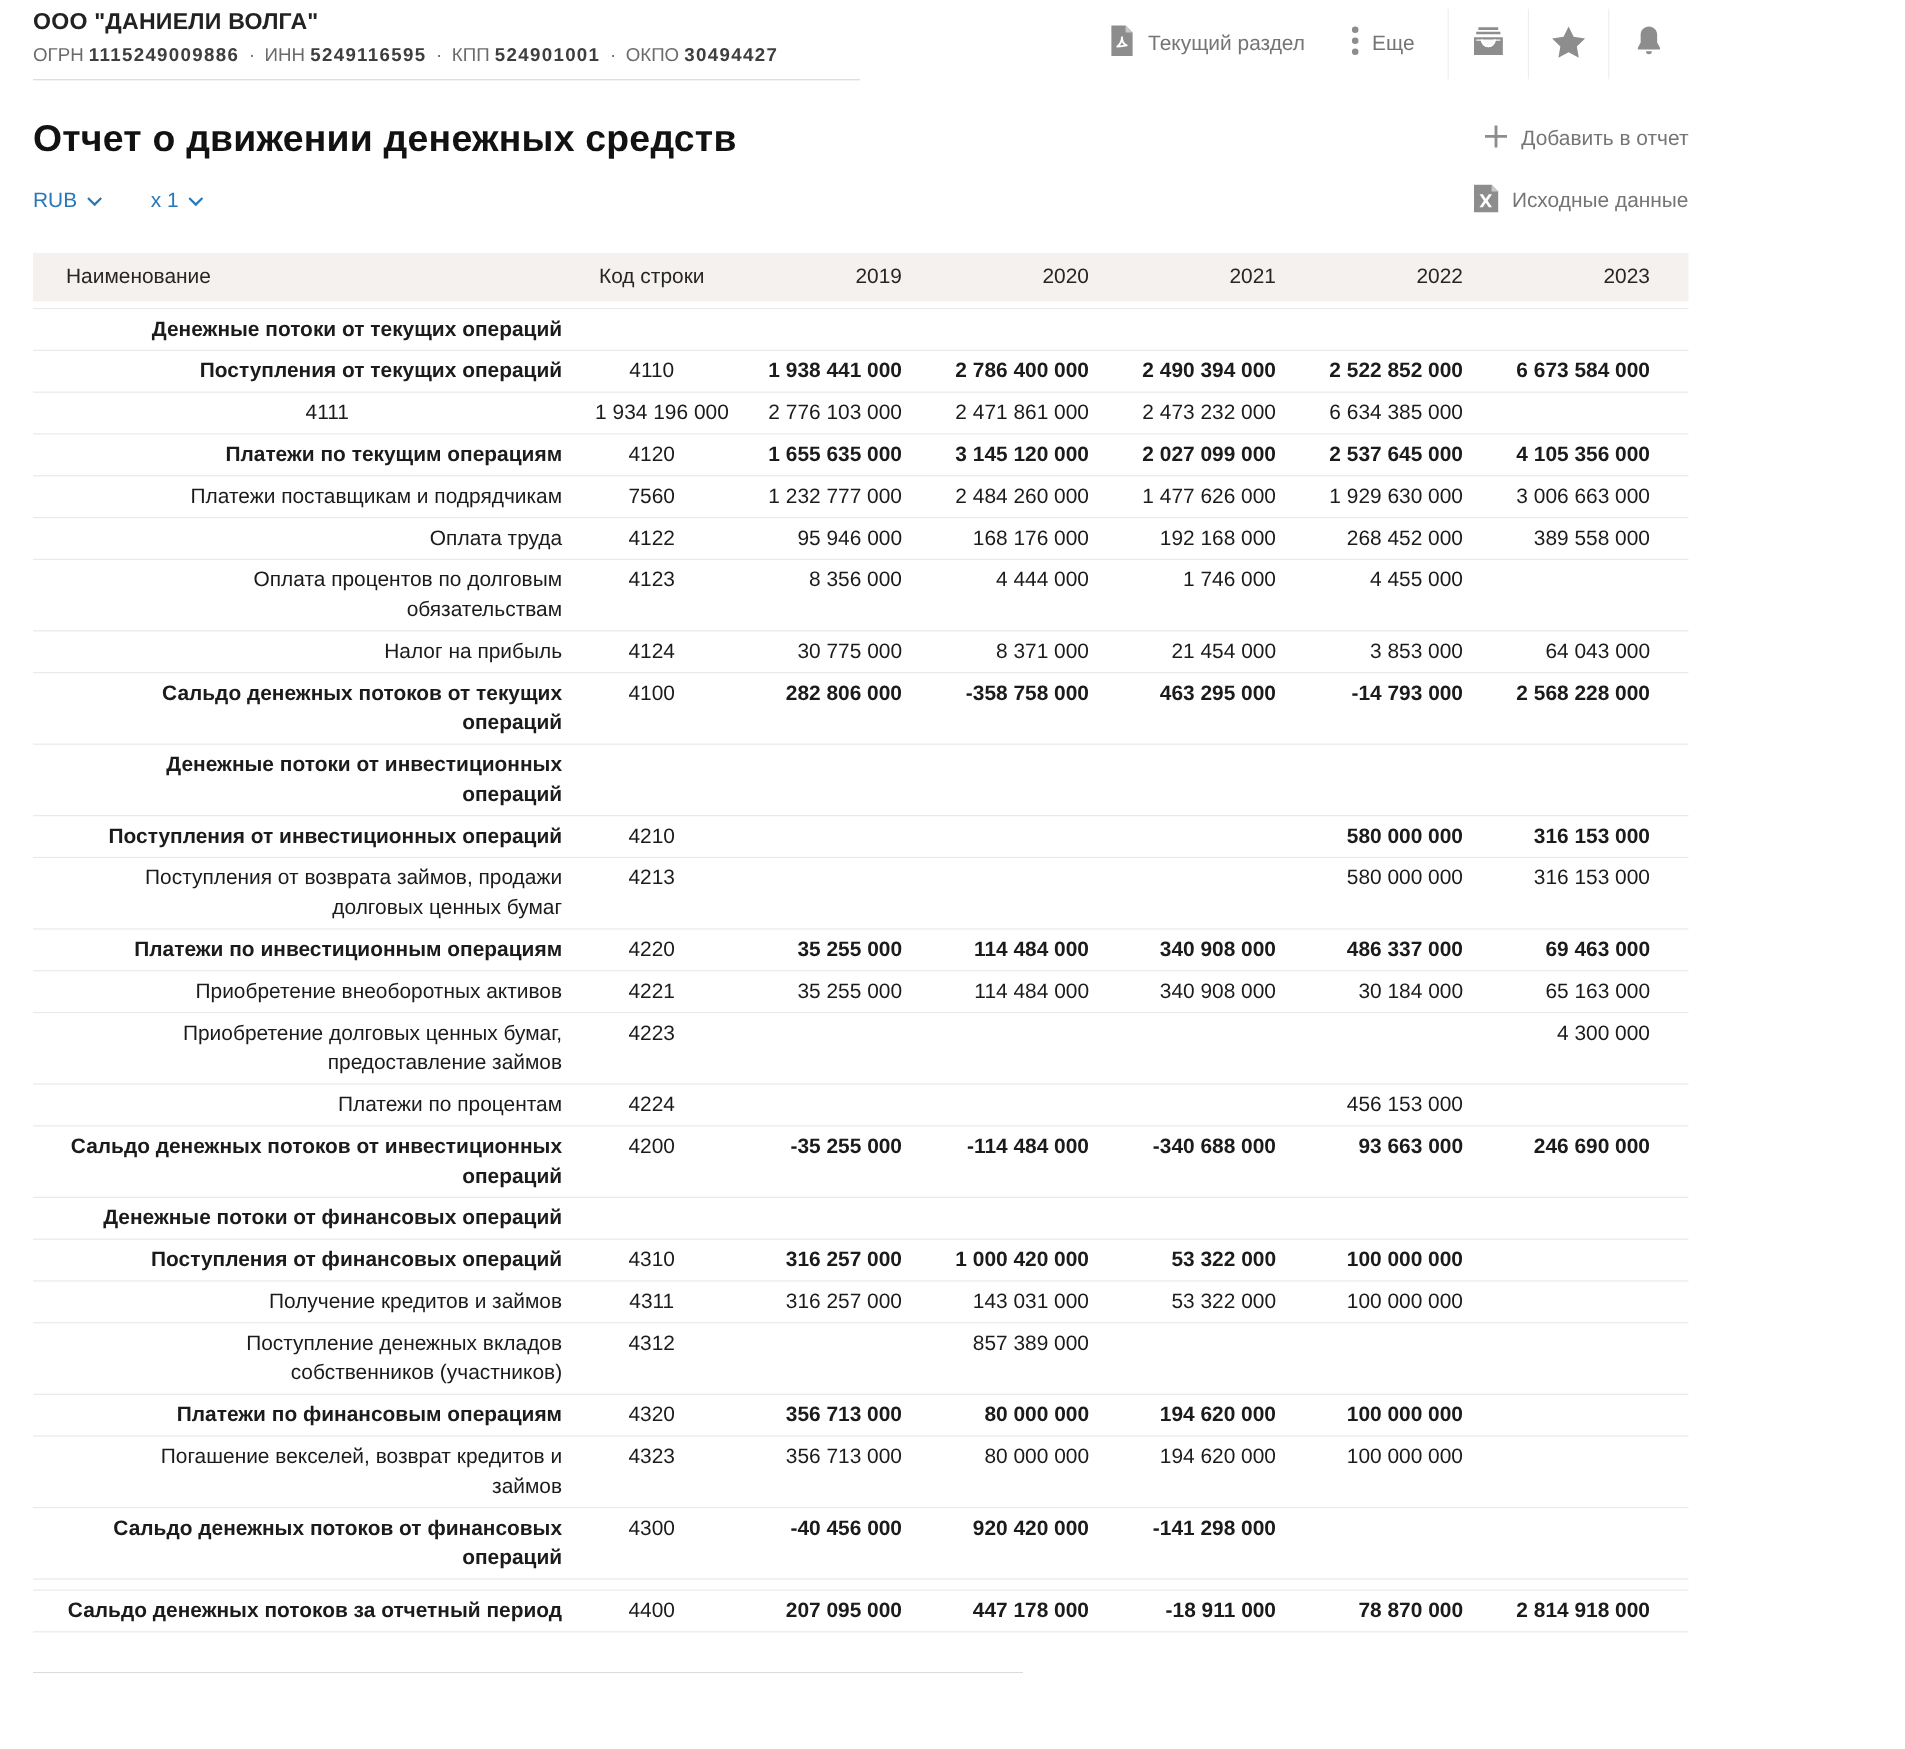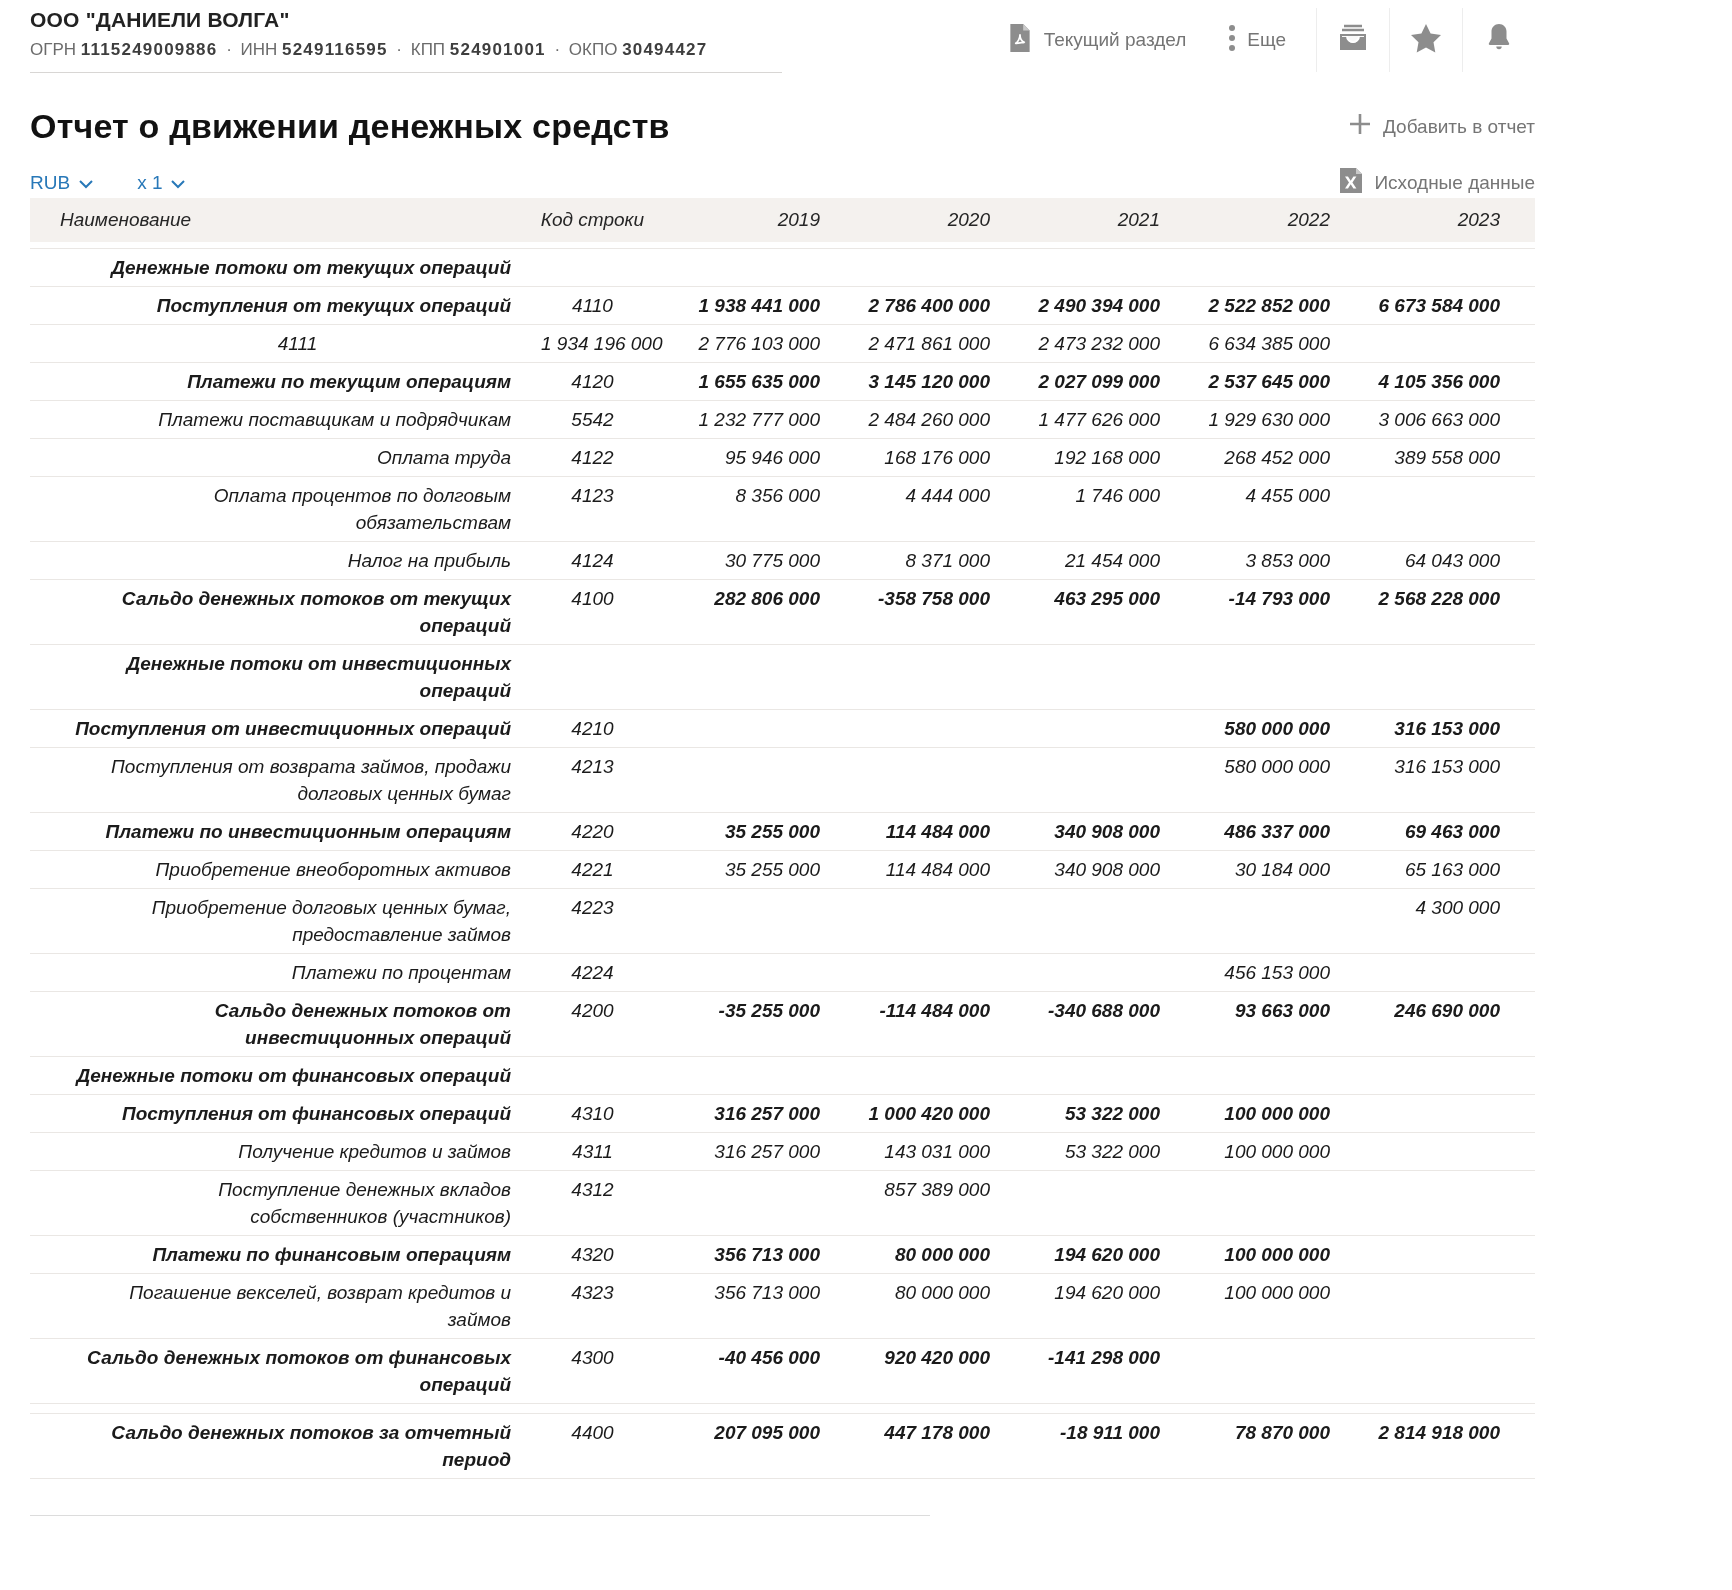--- a/index.html
+++ b/index.html
@@ -40,21 +40,21 @@
   .page-title{margin:0;font-size:34px;font-weight:700;color:#121212;letter-spacing:.2px;}
   .add-report{display:flex;align-items:center;gap:11px;color:var(--gray-text);font-size:19px;cursor:pointer;}
 
   
   .controls-row{display:flex;justify-content:space-between;align-items:center;margin-top:22px;height:30px;}
   .dd-group{display:flex;gap:44px;}
   .dropdown{display:inline-flex;align-items:center;gap:9px;color:var(--blue);font-size:19px;cursor:pointer;}
   .source-data{display:flex;align-items:center;gap:11px;color:var(--gray-text);font-size:19px;cursor:pointer;}
 
   
-  .table{font-style:italic;}
+  .table{margin-top:32px;}
   .thead,.trow{
     display:grid;
     grid-template-columns:475px 115px repeat(5,170px);
     padding:0 30px;
     font-size:19px;
   }
   .thead{background:var(--thead-bg);padding-top:11px;padding-bottom:11px;color:#262626;}
   .thead .col-year{text-align:right;}
   .thead .col-code{text-align:center;}
   .tbody{margin-top:6px;border-bottom:1px solid var(--border);}
@@ -227,21 +227,21 @@
           <div class="cell name">Платежи по текущим операциям</div>
           <div class="cell code">4120</div>
           <div class="cell num">1 655 635 000</div>
           <div class="cell num">3 145 120 000</div>
           <div class="cell num">2 027 099 000</div>
           <div class="cell num">2 537 645 000</div>
           <div class="cell num">4 105 356 000</div>
         </div>
         <div class="trow sub">
           <div class="cell name">Платежи поставщикам и подрядчикам</div>
-          <div class="cell code">5542</div>
+          <div class="cell code">7560</div>
           <div class="cell num">1 232 777 000</div>
           <div class="cell num">2 484 260 000</div>
           <div class="cell num">1 477 626 000</div>
           <div class="cell num">1 929 630 000</div>
           <div class="cell num">3 006 663 000</div>
         </div>
         <div class="trow sub">
           <div class="cell name">Оплата труда</div>
           <div class="cell code">4122</div>
           <div class="cell num">95 946 000</div>

